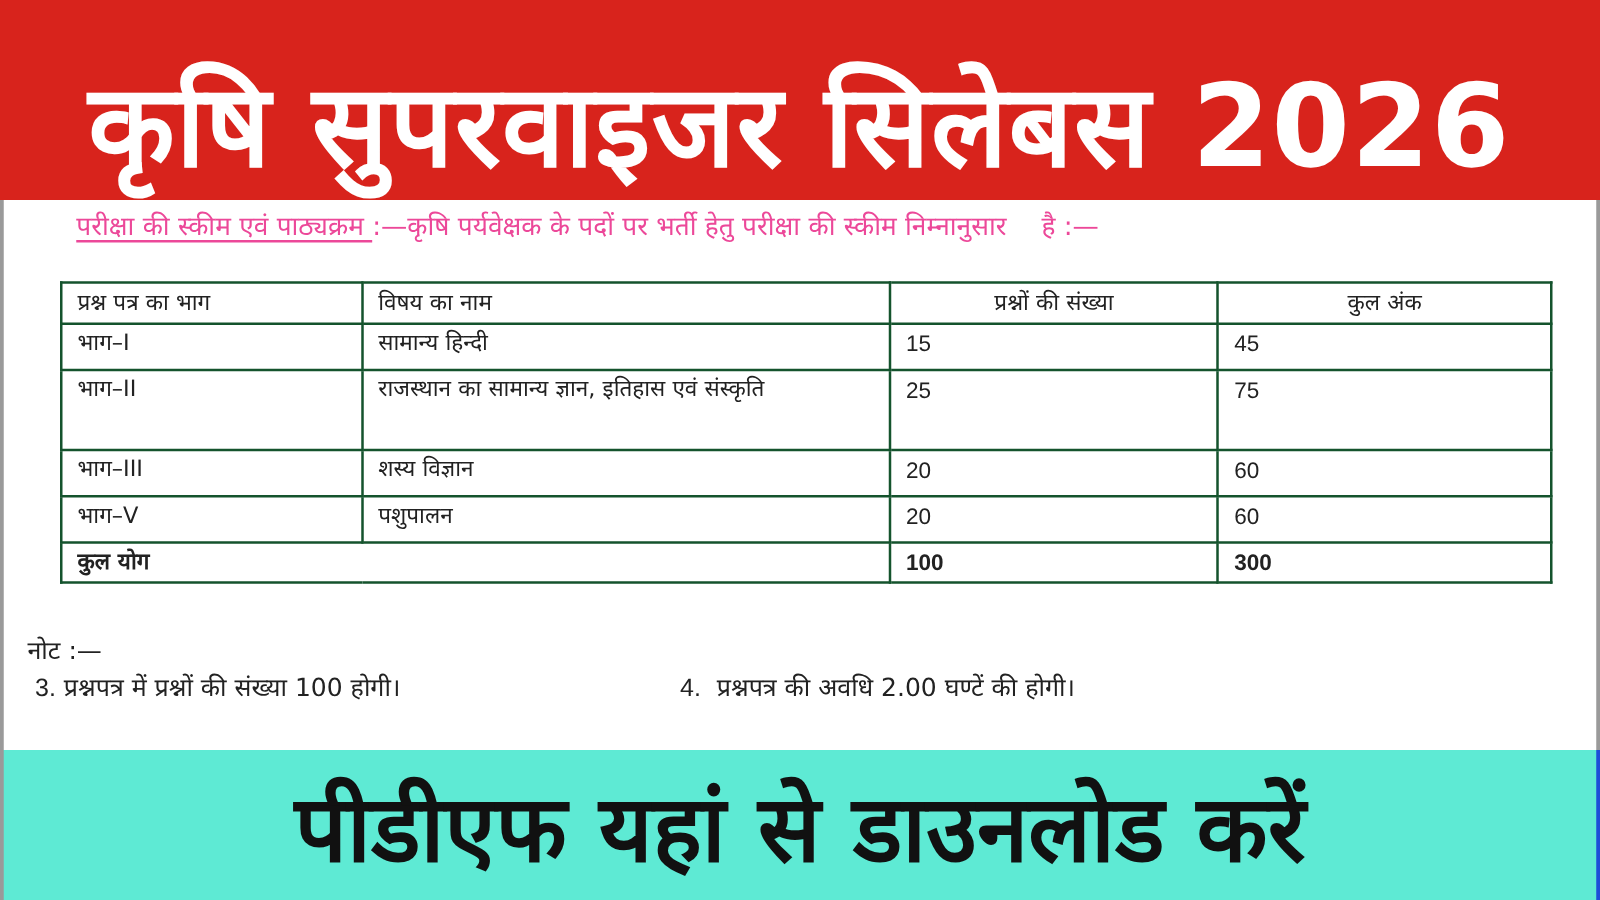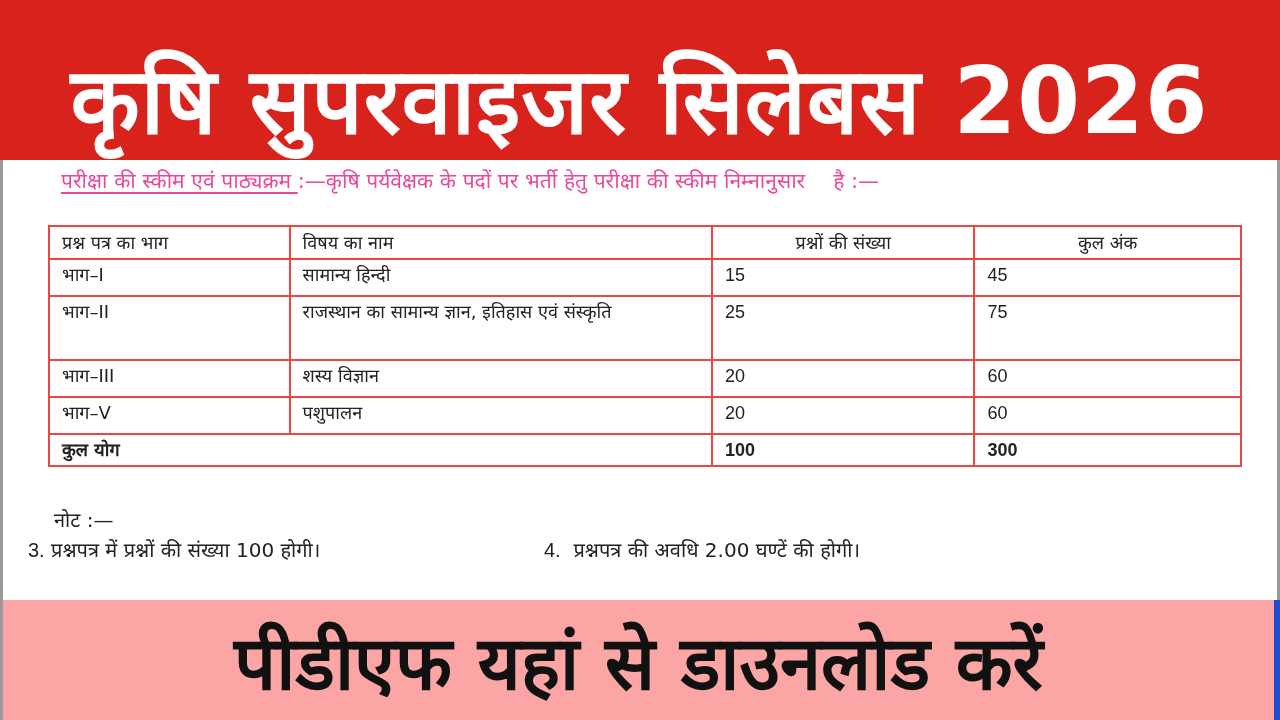--- a/index.html
+++ b/index.html
@@ -24,46 +24,46 @@
       font-size: 21px; white-space: nowrap; color: #ec4899; margin-left: 45px;
     }
     .intro .u { text-decoration: underline; text-underline-offset: 4px; }
     .intro .spacer { display: inline-block; width: 28px; }
 
     .scheme-table {
       position: absolute; left: 48px; top: 225px; width: 1194px;
       border-collapse: collapse; font-size: 18px; color: #222;
     }
     .scheme-table td, .scheme-table th {
-      border: 2px solid #ef4444; padding: 0 12px; vertical-align: top; font-weight: normal;
+      border: 2px solid #14532d; padding: 0 12px; vertical-align: top; font-weight: normal;
       line-height: 30px;
     }
     .scheme-table th { text-align: left; height: 32px; padding-top: 1px; }
     .scheme-table th.c { text-align: center; }
     .scheme-table td.c { text-align: left; font-family: "Liberation Sans", sans-serif; font-size: 18px; }
     .scheme-table td { height: 37px; padding-top: 0; }
     .scheme-table tr.tall td { height: 64px; }
     .scheme-table tr.total td { font-weight: bold; height: 32px; }
     .scheme-table tr.total td.label { text-align: left; border-radius: 16px; }
     .col1 { width: 241px; }
     .col2 { width: 423px; }
     .col3 { width: 263px; }
     .col4 { width: 267px; }
 
     .notes { position: absolute; left: 22px; top: 506px; width: 1240px; font-size: 20px; color: #222; }
-    .notes .title { height: 28px; line-height: 28px; margin-left: 32px; }
+    .notes .title { height: 28px; line-height: 28px; }
     .notes .row { position: relative; height: 33px; line-height: 33px; }
     .note-item { position: absolute; white-space: nowrap; }
     .num { font-family: "Liberation Sans", sans-serif; }
 
     .bottom-banner {
       position: absolute; left: 0; top: 600px; width: 1280px; height: 120px;
-      background: #fca5a5;
+      background: #5eead4;
       display: flex; align-items: center; justify-content: center;
-      border-left: 3px solid #9a9a9a; border-right: 6px solid #1d4ed8;
+      border-left: 3px solid #9a9a9a; border-right: 3px solid #1d4ed8;
     }
     .bottom-banner a {
       color: #111111; font-size: 74px; font-weight: bold; text-decoration: none; white-space: nowrap;
       font-family: "DejaVu Sans", sans-serif;
     }
   </style>
 </head>
 <body>
 
 <div class="frame"></div>

